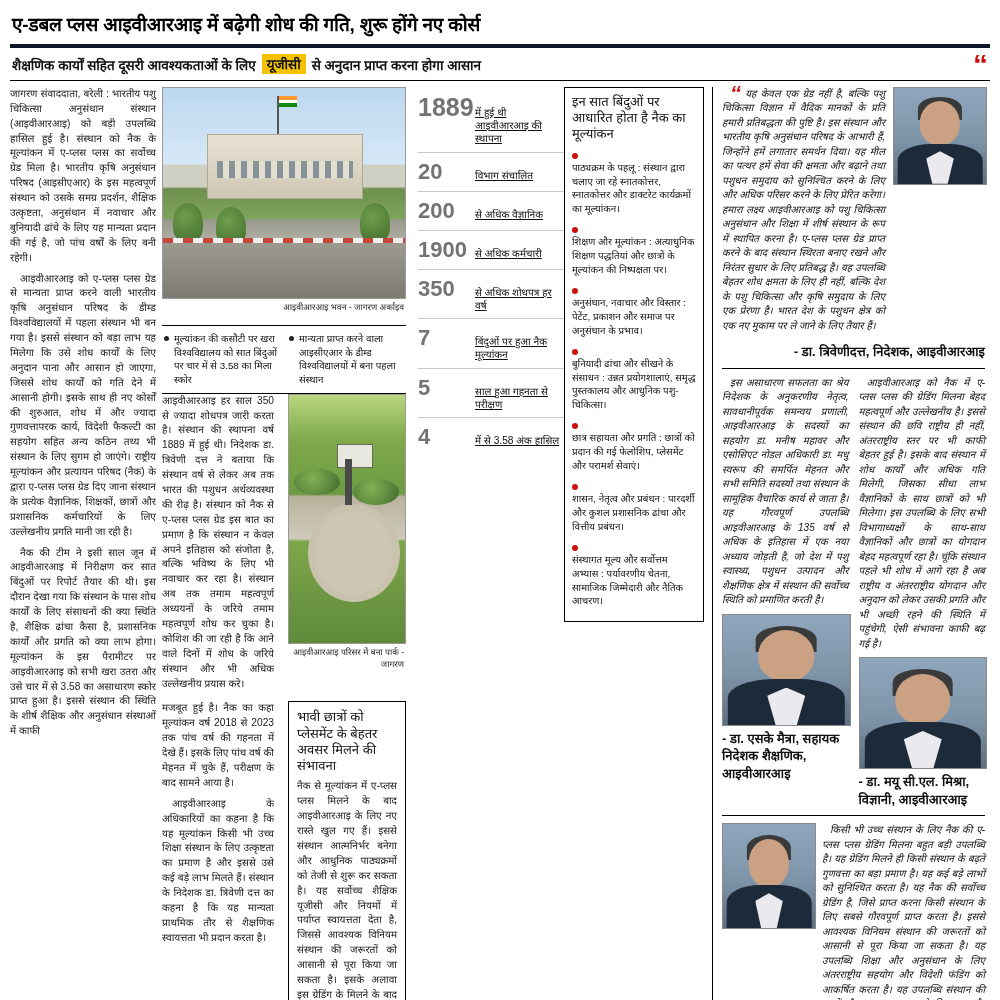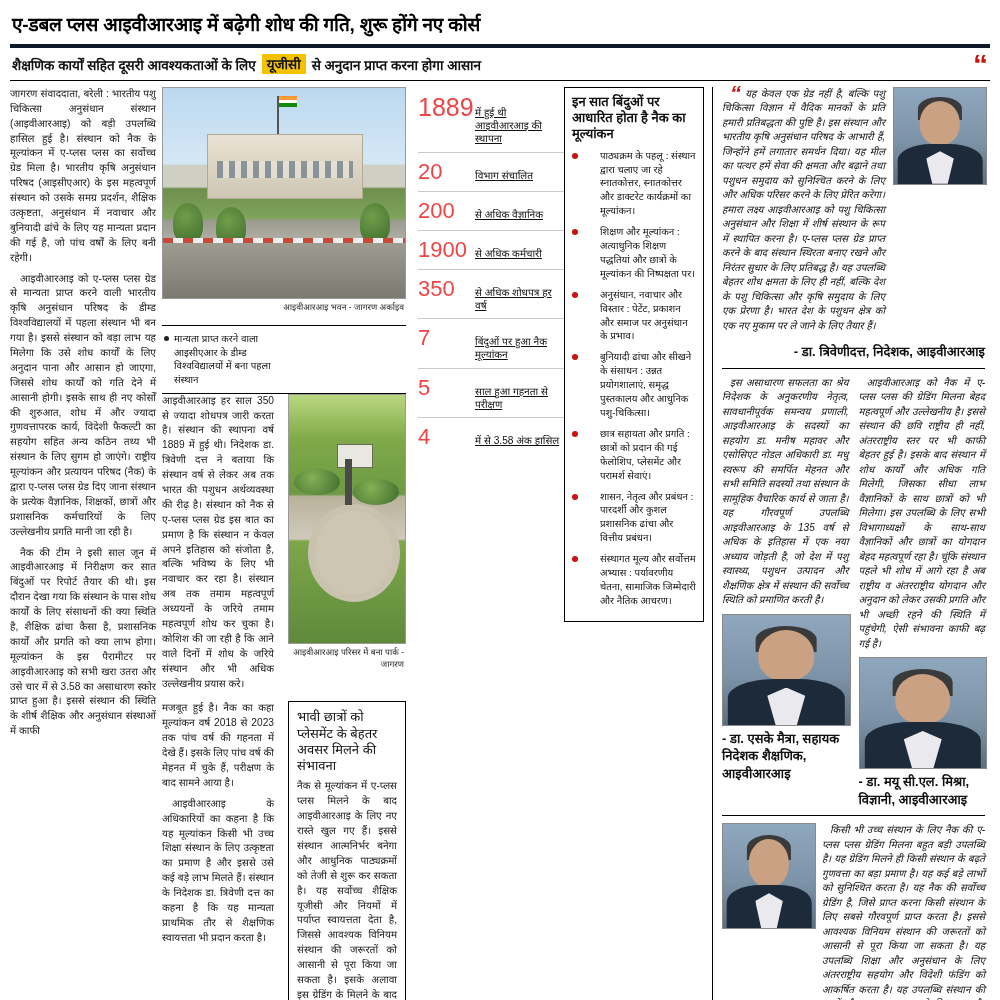--- a/index.html
+++ b/index.html
@@ -171,36 +171,36 @@
     clip-path:polygon(50% 0,100% 22%,78% 100%,22% 100%,0 22%);
   }
   
   .stats{padding-left:4px;}
   .stat-row{
     display:flex;align-items:baseline;gap:5px;
     border-bottom:1px solid #c9c9c9;
     padding:6px 2px 6px 0;
   }
   .stat-num{
-    font-size:22px;font-weight:normal;color:#ef4444;min-width:52px;
+    font-size:22px;font-weight:bold;color:#737373;min-width:52px;
   }
   .stat-lbl{font-size:10.2px;line-height:1.3;color:#111;text-decoration:underline;}
   .stats-first .stat-num{font-size:25px;}
   
   .box{
     border:1px solid #000;
     padding:6px 7px;
     box-sizing:border-box;
   }
   .box-title{
-    font-size:13px;font-weight:bold;line-height:1.25;margin-bottom:6px;
+    font-size:13px;font-weight:normal;line-height:1.25;margin-bottom:6px;
   }
   .bullets{font-size:9.8px;line-height:1.42;}
   .bullets .b{
-    display:flex;gap:22px;margin-bottom:7px;
+    display:flex;gap:2px;margin-bottom:7px;flex-direction:column;
   }
   .dot{
     flex:0 0 auto;width:6px;height:6px;border-radius:50%;
     background:#cc1111;margin-top:4px;
   }
   
   .mini2{
     display:grid;grid-template-columns:1fr 1fr;gap:10px;
     font-size:9.8px;line-height:1.4;
     border-top:1px solid #000;border-bottom:1px solid #000;
@@ -262,20 +262,24 @@
         <div class="tree" style="left:22%;bottom:24%;"></div>
         <div class="tree" style="right:6%;"></div>
         <div class="kerb"></div>
         <div class="road"></div>
       </div>
       <div class="caption">आइवीआरआइ भवन - जागरण अर्काइव</div>
 
       <div class="mini2">
         <div class="b">
           <span class="dot"></span>
+          <span>मूल्यांकन की कसौटी पर खरा विश्वविद्यालय को सात बिंदुओं पर चार में से 3.58 का मिला स्कोर</span>
+        </div>
+        <div class="b">
+          <span class="dot"></span>
           <span>मान्यता प्राप्त करने वाला आइसीएआर के डीम्ड विश्वविद्यालयों में बना पहला संस्थान</span>
         </div>
       </div>
 
 
       <div style="display:grid;grid-template-columns:118px 1fr;gap:8px;">
         <div class="body-text">
           <p class="noind">आइवीआरआइ हर साल 350 से ज्यादा शोधपत्र जारी करता है। संस्थान की स्थापना वर्ष 1889 में हुई थी। निदेशक डा. त्रिवेणी दत्त ने बताया कि संस्थान वर्ष से लेकर अब तक भारत की पशुधन अर्थव्यवस्था की रीढ़ है। संस्थान को नैक से ए-प्लस प्लस ग्रेड इस बात का प्रमाण है कि संस्थान न केवल अपने इतिहास को संजोता है, बल्कि भविष्य के लिए भी नवाचार कर रहा है। संस्थान अब तक तमाम महत्वपूर्ण अध्ययनों के जरिये तमाम महत्वपूर्ण शोध कर चुका है। कोशिश की जा रही है कि आने वाले दिनों में शोध के जरिये संस्थान और भी अधिक उल्लेखनीय प्रयास करे।</p>
         </div>
         <div>

